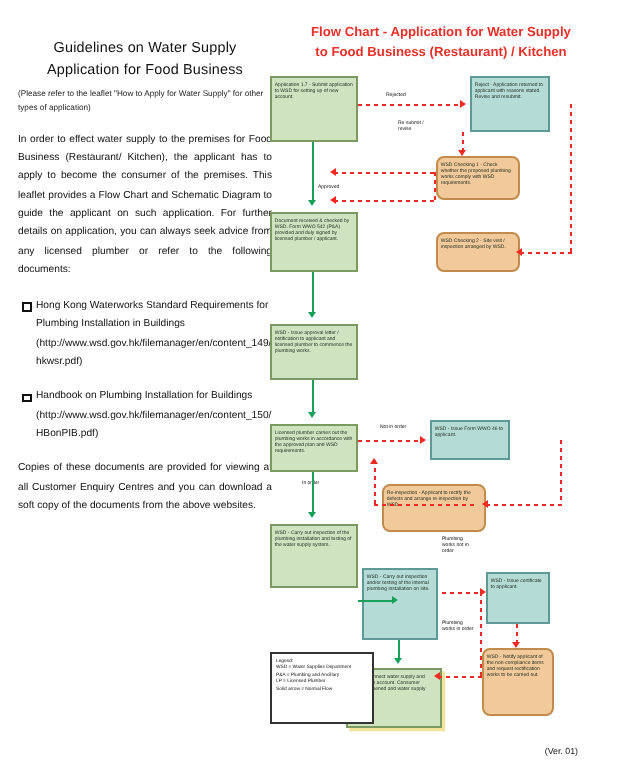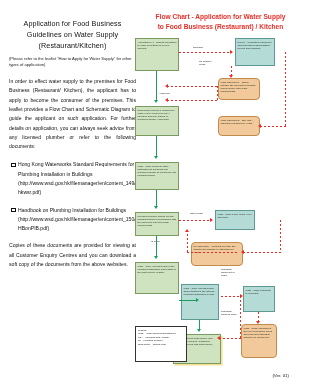--- a/index.html
+++ b/index.html
@@ -169,23 +169,22 @@
   }
 </style>
 </head>
 <body>
 
 <div class="page">
 
   <div class="left-col">
 
     <div class="doc-title">
+      <div>Guidelines on Water Supply</div>
       <div>Application for Food Business</div>
-      <div>Guidelines on Water Supply</div>
-      <div>(Restaurant/Kitchen)</div>
     </div>
 
     <div class="note">(Please refer to the leaflet "How to Apply for Water Supply" for other types of application)</div>
 
     <div class="para">In order to effect water supply to the premises for Food Business (Restaurant/ Kitchen), the applicant has to apply to become the consumer of the premises.  This leaflet provides a Flow Chart and Schematic Diagram to guide the applicant on such application.  For further details on application, you can always seek advice from any licensed plumber or refer to the following documents:</div>
 
     <ul class="bullets">
       <li>
         <span class="bdot"></span>
         <span>Hong Kong Waterworks Standard Requirements for Plumbing Installation in Buildings</span>

